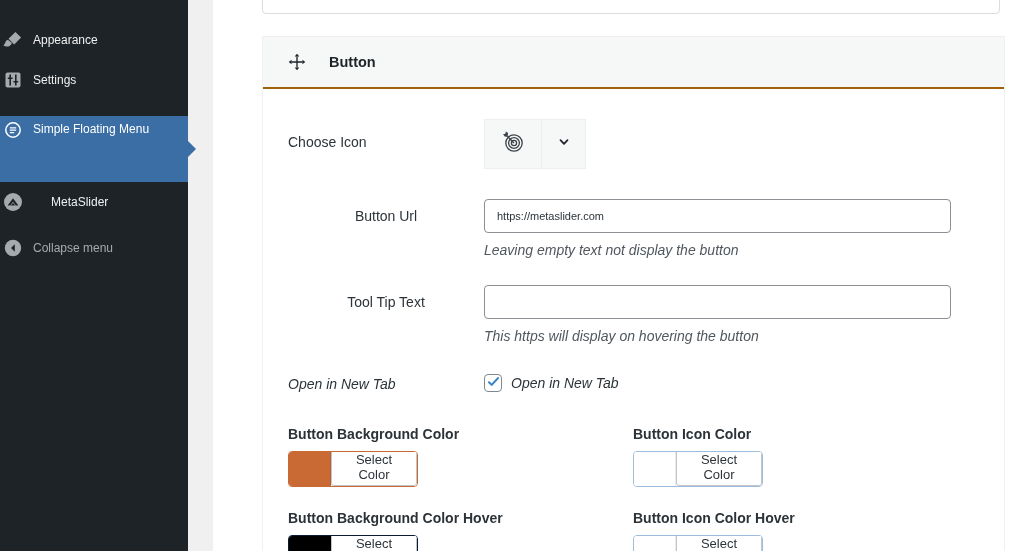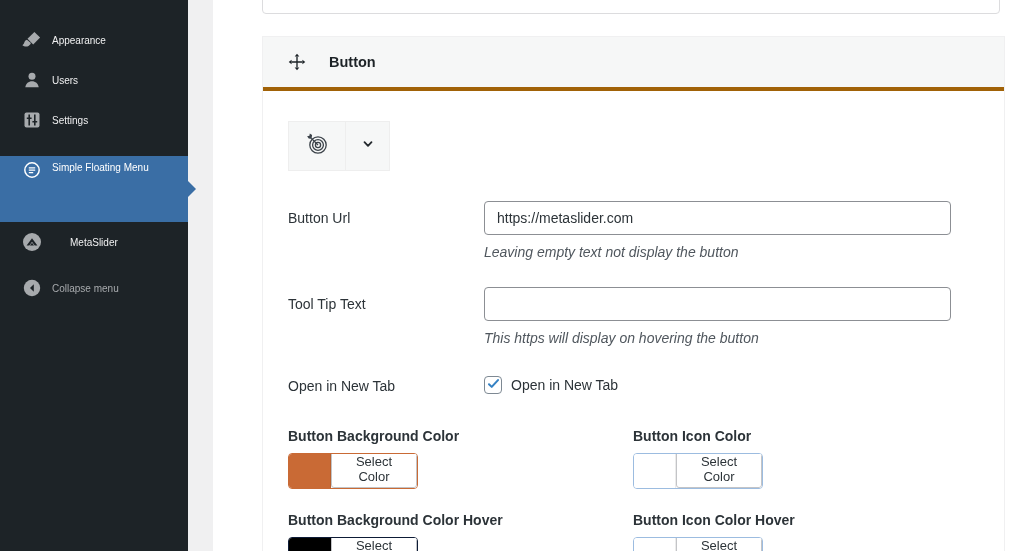--- a/index.html
+++ b/index.html
@@ -5,22 +5,22 @@
   html,body{margin:0;padding:0;}
   body{
     width:1024px;height:551px;overflow:hidden;position:relative;
     background:#f0f0f1;font-family:"Liberation Sans",sans-serif;
     -webkit-font-smoothing:antialiased;
   }
   
   .sidebar{position:absolute;left:0;top:0;width:188px;height:551px;background:#1d2327;z-index:3;}
   .menu{padding-top:20px;}
   .menu-item{
-    display:flex;align-items:center;gap:10px;height:40px;padding-left:22px;
-    color:#f0f0f1;font-size:10px;cursor:pointer;position:relative;
+    display:flex;align-items:center;gap:10px;height:40px;padding-left:3px;
+    color:#f0f0f1;font-size:12px;cursor:pointer;position:relative;
   }
   .menu-item .mi-icon{width:20px;height:20px;flex:0 0 20px;display:flex;align-items:center;justify-content:center;}
   .menu-item.sep{margin-top:16px;}
   .menu-item.active{
     background:#3a6ea5;color:#fff;height:auto;min-height:58px;
     align-items:flex-start;padding-top:4px;padding-bottom:4px;
   }
   .menu-item.active .mi-label{line-height:1.5;width:126px;}
   .active-arrow{
     position:absolute;right:-8px;top:50%;margin-top:-9px;width:0;height:0;
@@ -32,48 +32,48 @@
   .content-panel{position:absolute;left:213px;top:0;right:0;bottom:0;background:#ffffff;z-index:1;}
   .prev-box{
     position:absolute;left:262px;top:-28px;width:736px;height:40px;
     background:#fff;border:1px solid #dcdcde;border-radius:4px;z-index:2;
   }
   .section{
     position:absolute;left:262px;top:36px;width:741px;background:#fff;
     border:1px solid #f0f0f1;z-index:2;padding-bottom:60px;
   }
   .section-header{
-    height:50px;background:#f6f7f7;border-bottom:4px solid #a16207;
+    height:50px;background:#f6f7f7;border-bottom:2px solid #a16207;
     display:flex;align-items:center;padding:0 25px;gap:23px;
   }
   .section-title{font-size:14.5px;font-weight:bold;color:#1d2327;}
   .move-handle{width:18px;height:18px;cursor:move;display:flex;align-items:center;}
   .section-body{padding:30px 24px 0 25px;}
   .form-row{display:flex;}
   .form-label{flex:0 0 196px;font-size:14px;color:#2c3338;}
   
   .row-icon{margin-bottom:30px;}
   .row-icon .form-label{padding-top:15px;}
   .icon-picker{display:flex;}
   .icon-tile{
     width:58px;height:50px;background:#f6f7f7;border:1px solid #eeeeee;
     display:flex;align-items:center;justify-content:center;cursor:pointer;box-sizing:border-box;
   }
   .icon-tile.dd{width:44px;border-left:none;}
   
   .row-text{margin-bottom:27px;}
-  .row-text .form-label{padding-top:9px;}
+  .row-text .form-label{padding-top:9px;text-align:center;}
   .text-input{
     width:467px;height:34px;box-sizing:border-box;border:1px solid #8c8f94;border-radius:4px;
-    padding:0 12px;font-size:14px;color:#2c3338;font-family:"Liberation Sans",sans-serif;background:#fff;outline:none;
+    padding:0 12px;font-size:11px;color:#2c3338;font-family:"Liberation Sans",sans-serif;background:#fff;outline:none;
   }
   .help-text{margin-top:9px;font-size:14px;font-style:italic;color:#50575e;}
   .row-text.tooltip{margin-bottom:30px;}
   
-  .row-check{margin-bottom:34px;}
+  .row-check{margin-bottom:34px;font-style:italic;}
   .row-check .form-label{padding-top:2px;}
   .check-wrap{display:flex;align-items:center;gap:9px;cursor:pointer;}
   .checkbox{
     width:18px;height:18px;box-sizing:border-box;background:#fff;border:1px solid #7e8993;
     border-radius:4px;display:flex;align-items:center;justify-content:center;
   }
   .check-label{font-size:14px;color:#2c3338;}
   
   .colors-grid{display:grid;grid-template-columns:345px 1fr;row-gap:23px;}
   .color-label{font-size:14px;font-weight:600;color:#2c3338;margin-bottom:9px;}
@@ -97,29 +97,20 @@
       <span class="mi-icon">
         <svg viewBox="0 0 20 20" width="20" height="20">
           <path fill="#a7aaad" d="M12.4 1.9l5.7 5.7-6.9 6.9-5.7-5.7z"></path>
           <path fill="#a7aaad" d="M4.9 9.7C3.5 10.1 2.6 11.2 2.3 12.6c-.3 1.3-.9 2-1.9 2.6 1.3 1.2 3.3 1.7 5 1.2 1.7-.5 3-1.8 3.5-3.4z"></path>
         </svg>
       </span>
       <span class="mi-label">Appearance</span>
     </div>
 
 
-    <div class="menu-item">
-      <span class="mi-icon">
-        <svg viewBox="0 0 20 20" width="20" height="20">
-          <circle fill="#a7aaad" cx="10" cy="6.3" r="3.5"></circle>
-          <path fill="#a7aaad" d="M3.3 17.3c.5-3.9 3.3-6.1 6.7-6.1s6.2 2.2 6.7 6.1z"></path>
-        </svg>
-      </span>
-      <span class="mi-label">Users</span>
-    </div>
 
 
     <div class="menu-item">
       <span class="mi-icon">
         <svg viewBox="0 0 20 20" width="20" height="20">
           <rect fill="#a7aaad" x="2.5" y="2.5" width="15" height="15" rx="2"></rect>
           <path fill="none" stroke="#1d2327" stroke-width="1.6" d="M7.2 4.5v11M12.8 4.5v11M4.8 8.2h4.8M10.4 11.8h4.8"></path>
         </svg>
       </span>
       <span class="mi-label">Settings</span>
@@ -171,20 +162,21 @@
         <path d="M10 .8L12.6 4H7.4zM10 19.2L7.4 16h5.2zM.8 10L4 7.4v5.2zM19.2 10L16 12.6V7.4z"></path>
         <path d="M9.25 4h1.5v5.25H16v1.5h-5.25V16h-1.5v-5.25H4v-1.5h5.25z"></path>
       </svg>
     </span>
     <span class="section-title">Button</span>
   </div>
 
   <div class="section-body">
 
     <div class="form-row row-icon">
+      <div class="form-label">Choose Icon</div>
       <div class="icon-picker">
         <div class="icon-tile">
           <span>
             <svg viewBox="0 0 26 26" width="26" height="26" fill="none" stroke="#3c434a" stroke-width="1.3">
               <circle cx="14" cy="14" r="8.2"></circle>
                 <circle cx="14" cy="14" r="5.4"></circle>
                 <circle cx="14" cy="14" r="2.6"></circle>
               <path d="M14 14L7.4 7.4"></path>
               <path fill="#3c434a" stroke="none" d="M8 8L4.7 7.5 3.1 5.2l2.3-.4L5.8 2.5 8.1 4.1l-.5 3.3z"></path>
             </svg>

